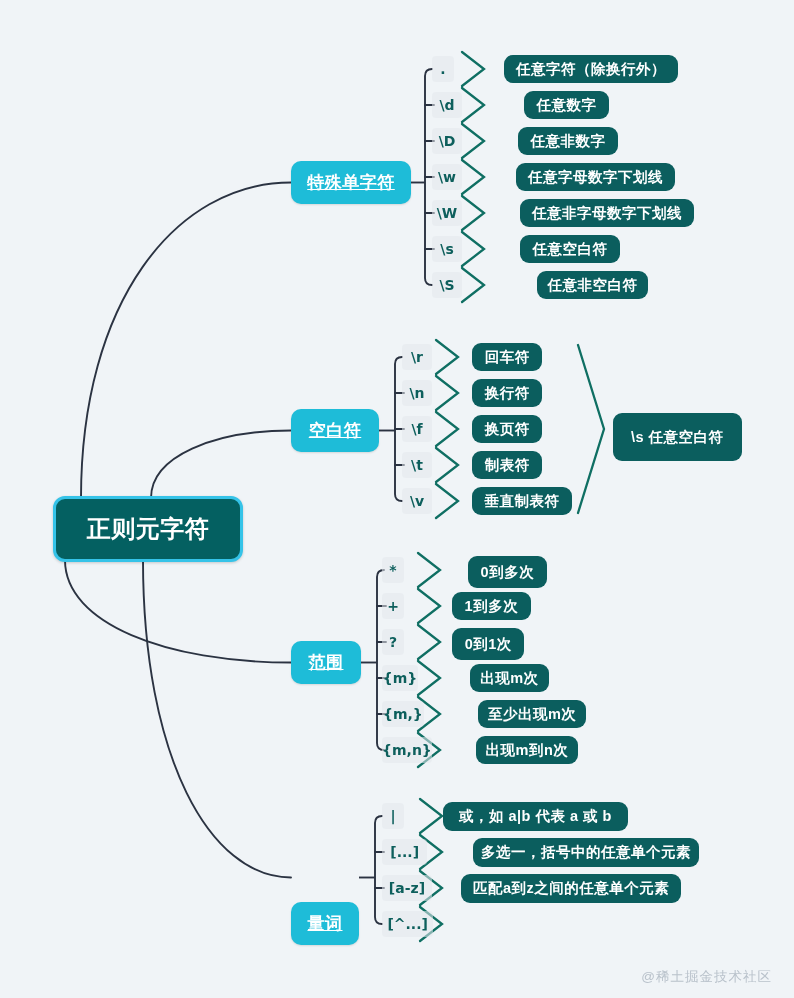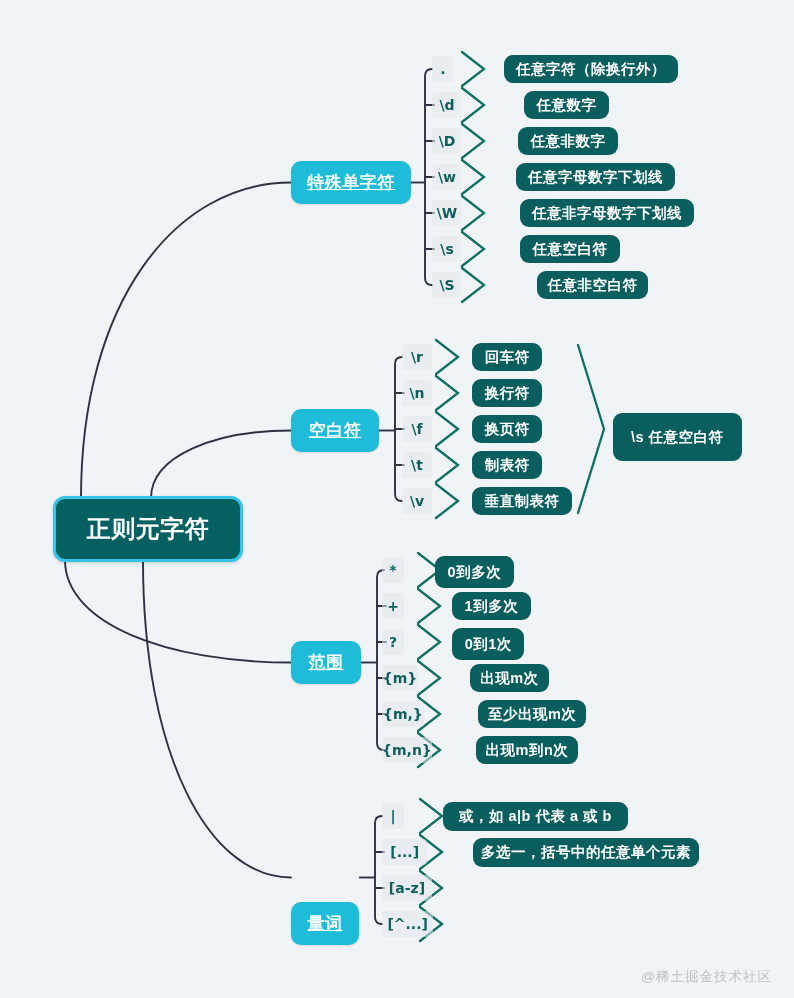--- a/index.html
+++ b/index.html
@@ -160,33 +160,34 @@
     <div class="node desc-node" style="left: 472px; top: 379px; height: 28px; width: 70.37px;">换行符</div>
     <div class="token-label" style="left: 402px; top: 416px; width: 30px; height: 26px;">\f</div>
     <div class="node desc-node" style="left: 472px; top: 415px; height: 28px; width: 70.37px;">换页符</div>
     <div class="token-label" style="left: 402px; top: 452px; width: 30px; height: 26px;">\t</div>
     <div class="node desc-node" style="left: 472px; top: 451px; height: 28px; width: 70.37px;">制表符</div>
     <div class="token-label" style="left: 402px; top: 488px; width: 30px; height: 26px;">\v</div>
     <div class="node desc-node" style="left: 472px; top: 487px; height: 28px; width: 99.95px;">垂直制表符</div>
     <div class="node desc-node" style="left: 613px; top: 413px; height: 48px; width: 128.54px;">\s 任意空白符</div>
     <div class="node branch-node" style="left: 291px; top: 641px; width: 70px; height: 43px;">范围</div>
     <div class="token-label" style="left: 382px; top: 557px; width: 22px; height: 26px;">*</div>
-    <div class="node desc-node" style="left: 435px; top: 556px; height: 32px; width: 78.78px;">0到多次</div>
+    <div class="node desc-node" style="left: 468px; top: 556px; height: 32px; width: 78.78px;">0到多次</div>
     <div class="token-label" style="left: 382px; top: 593px; width: 22px; height: 26px;">+</div>
     <div class="node desc-node" style="left: 452px; top: 592px; height: 28px; width: 78.78px;">1到多次</div>
     <div class="token-label" style="left: 382px; top: 629px; width: 22px; height: 26px;">?</div>
     <div class="node desc-node" style="left: 452px; top: 628px; height: 32px; width: 72.4px;">0到1次</div>
     <div class="token-label" style="left: 382px; top: 665px; width: 35.88px; height: 26px;">{m}</div>
     <div class="node desc-node" style="left: 470px; top: 664px; height: 28px; width: 78.78px;">出现m次</div>
     <div class="token-label" style="left: 382px; top: 701px; width: 41.76px; height: 26px;">{m,}</div>
     <div class="node desc-node" style="left: 478px; top: 700px; height: 28px; width: 108.36px;">至少出现m次</div>
     <div class="token-label" style="left: 382px; top: 737px; width: 49.88px; height: 26px;">{m,n}</div>
     <div class="node desc-node" style="left: 476px; top: 736px; height: 28px; width: 101.98px;">出现m到n次</div>
     <div class="node branch-node" style="left: 291px; top: 856px; width: 68px; height: 43px; margin-top: 46px;">量词</div>
     <div class="token-label" style="left: 382px; top: 803px; width: 22px; height: 26px;">|</div>
     <div class="node desc-node" style="left: 443px; top: 801.5px; height: 29px; width: 184.92px;">或，如 a|b 代表 a 或 b</div>
     <div class="token-label" style="left: 382px; top: 839px; width: 45.4px; height: 26px;">[...]</div>
     <div class="node desc-node" style="left: 461px; top: 837.5px; height: 29px; width: 226px; margin-left: 12px;">多选一，括号中的任意单个元素</div>
     <div class="token-label" style="left: 382px; top: 875px; width: 49.88px; height: 26px;">[a-z]</div>
+    <div class="node desc-node" style="left: 461px; top: 873.5px; height: 29px; width: 220.3px;">匹配a到z之间的任意单个元素</div>
     <div class="token-label" style="left: 382px; top: 911px; width: 51.28px; height: 26px;">[^...]</div>
   </div>
 
 <div class="watermark">@稀土掘金技术社区</div>
 
 </body></html>

